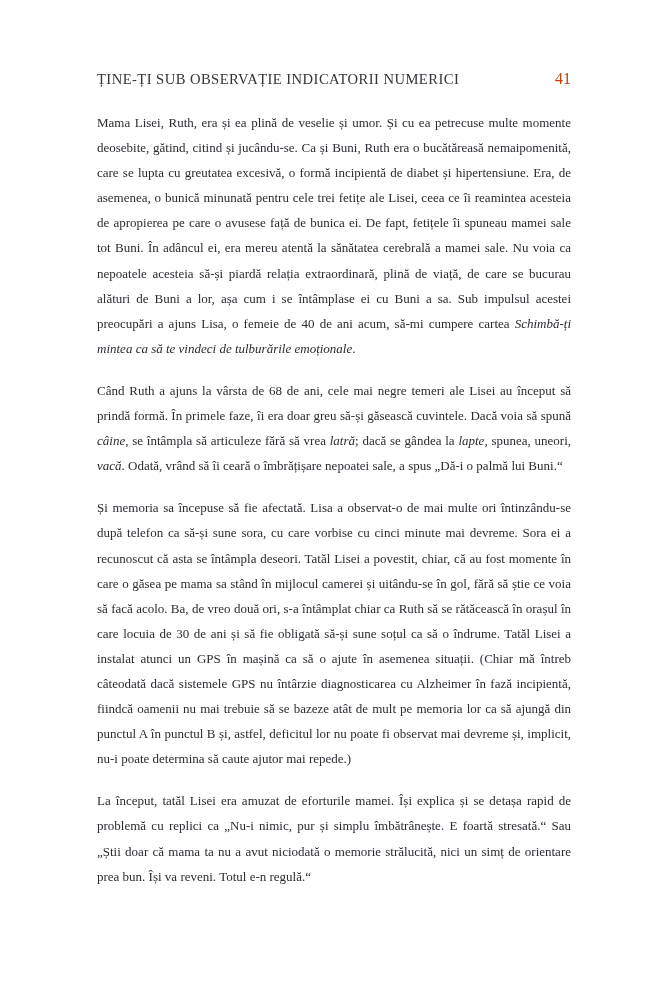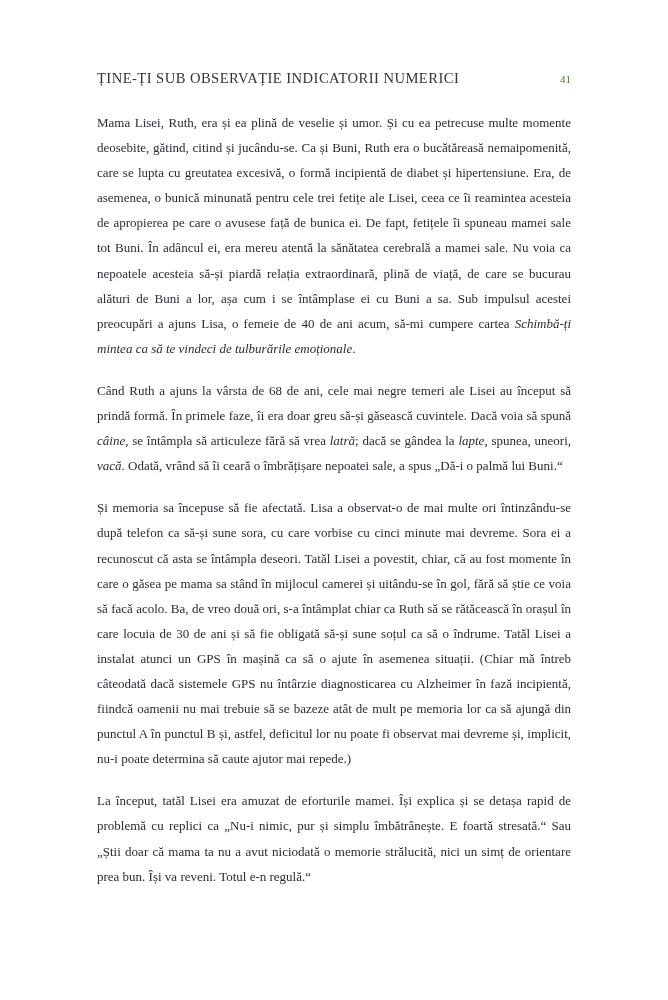--- a/index.html
+++ b/index.html
@@ -32,22 +32,22 @@
     justify-content: space-between;
   }
   .running-head .title {
     font-variant: small-caps;
     font-size: 14.6px;
     letter-spacing: 0.45px;
     color: #33333b;
     white-space: nowrap;
   }
   .running-head .folio {
-    font-size: 11px;
-    color: #4d7c0f;
+    font-size: 16px;
+    color: #c2410c;
     font-variant: normal;
   }
   .body {
     position: absolute;
     top: 110px;
     left: 97px;
     width: 474px;
   }
   p {
     margin: 0 0 17px 0;

